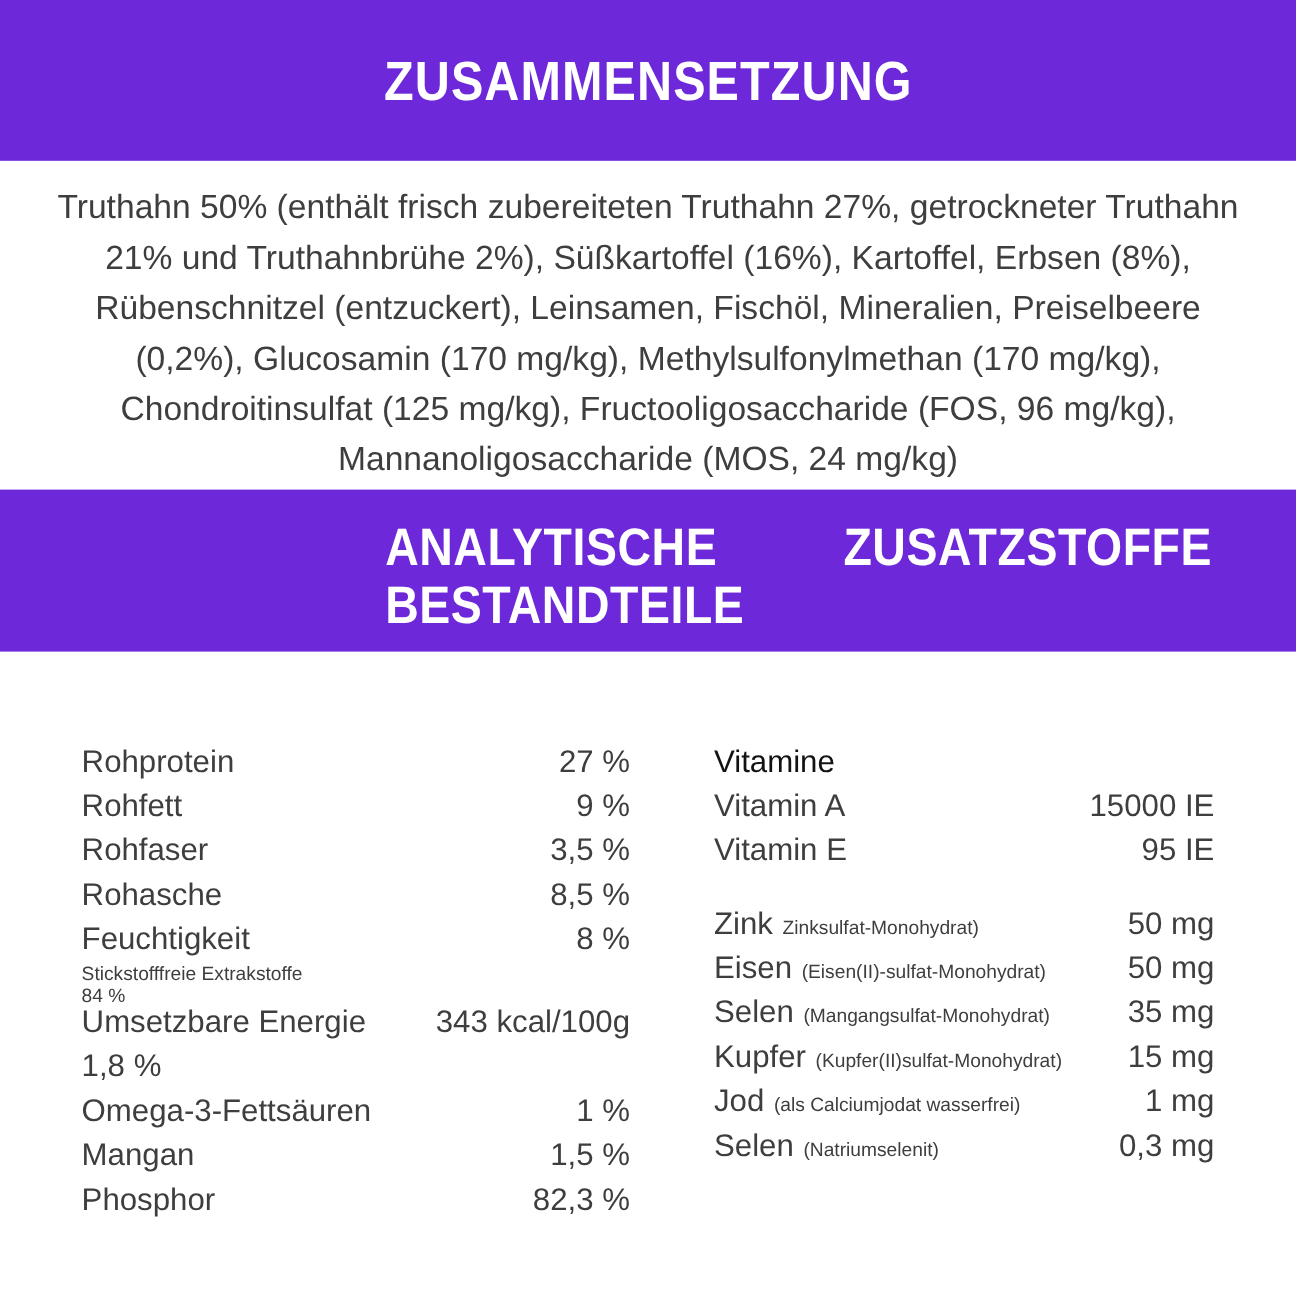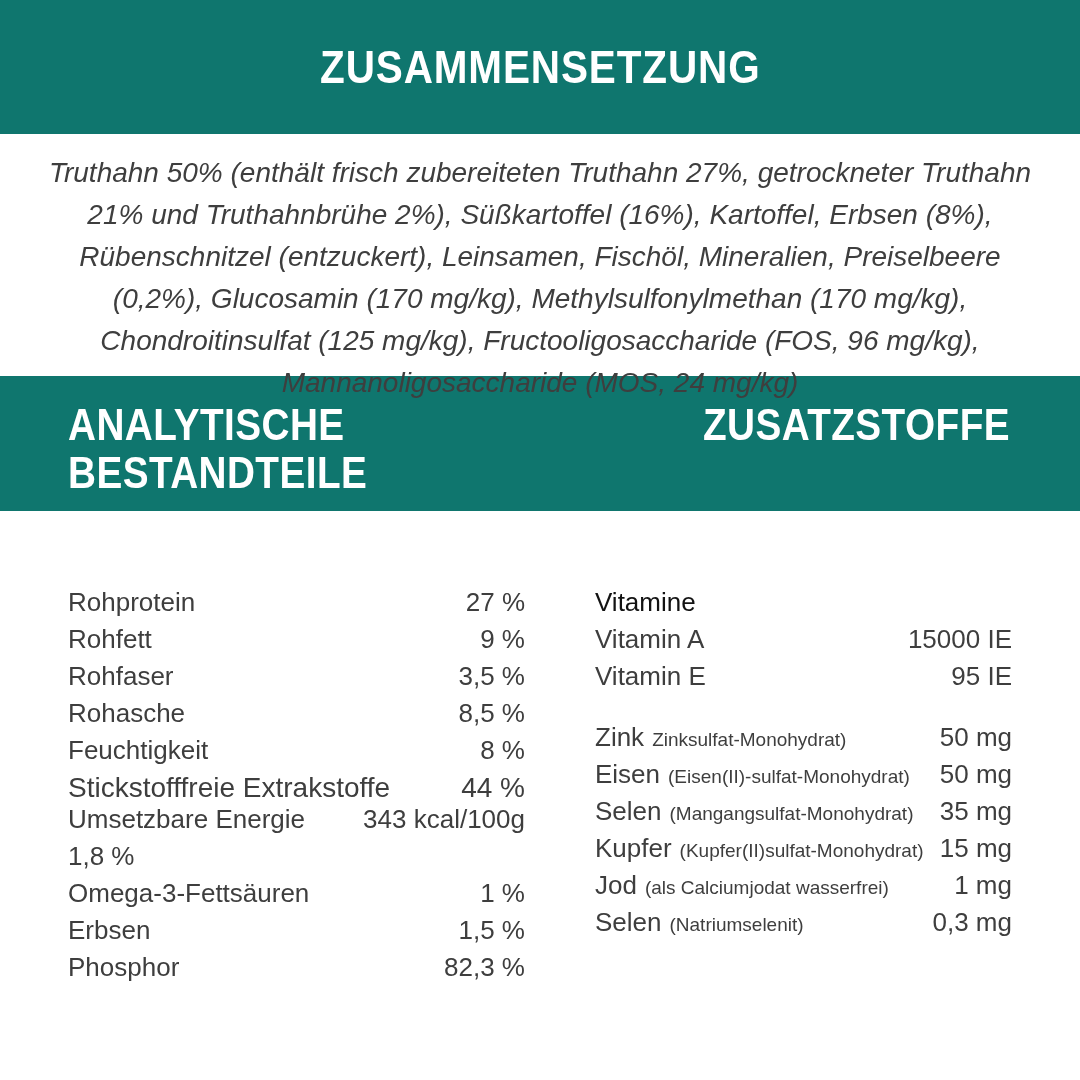--- a/index.html
+++ b/index.html
@@ -6,49 +6,48 @@
   body {
     width: 1080px; height: 1080px;
     background: #ffffff;
     font-family: "Liberation Sans", sans-serif;
     color: #3e3e3e;
     overflow: hidden;
   }
   .page { width: 1080px; height: 1080px; position: relative; }
 
   
-  .banner { background: #0f766e; }
+  .banner { background: #6d28d9; }
   .banner-top {
     height: 134px;
     display: flex; align-items: center; justify-content: center;
   }
   .banner-top h1 {
     margin: 0; color: #ffffff;
     font-size: 46px; font-weight: 800; letter-spacing: 1px;
     transform: scaleX(0.88); transform-origin: center;
     white-space: nowrap;
   }
 
   
   .composition {
-    height: 242px; box-sizing: border-box;
+    height: 274px; box-sizing: border-box;
     padding: 18px 36px 0 36px;
-    font-style: italic;
   }
   .composition p {
     margin: 0; text-align: center;
     font-size: 28px; line-height: 42px; font-weight: 300;
     color: #3e3e3e;
   }
 
   
   .banner-mid {
     height: 135px; box-sizing: border-box;
     padding: 25px 70px 0 68px;
-    display: flex; justify-content: space-between; align-items: flex-start;
+    display: flex; justify-content: flex-end; align-items: flex-start;
   }
   .banner-mid h2 {
     margin: 0; color: #ffffff;
     font-size: 44px; font-weight: 800; line-height: 48px;
     letter-spacing: 0.5px; white-space: nowrap;
   }
   .banner-mid h2.left  { transform: scaleX(0.88); transform-origin: left top; }
   .banner-mid h2.right { transform: scaleX(0.88); transform-origin: right top; }
 
   
@@ -59,29 +58,29 @@
     margin-top: 34px;
   }
   .col-left  { width: 457px; }
   .col-right { width: 417px; margin-left: 70px; }
 
   .row {
     display: flex; justify-content: space-between; align-items: baseline;
     height: 37px; font-size: 26px; font-weight: 300;
   }
   .row .val { text-align: right; white-space: nowrap; }
-  .row.small { font-size: 28px; height: 32px; }
+  .row.small { font-size: 16px; height: 32px; flex-direction: column; }
 
   .vit-heading {
     font-size: 26px; font-weight: 400; color: #121212;
     height: 37px;
   }
 
   .minerals { margin-top: 24px; }
-  .mineral .lbl .note { font-size: 19px; margin-left: 8px; }
+  .mineral .lbl .note { font-size: 16px; margin-left: 8px; }
 </style>
 </head>
 <body>
 
 <div class="page">
 
   <header class="banner banner-top">
     <h1>ZUSAMMENSETZUNG</h1>
   </header>
 
@@ -115,35 +114,35 @@
       <div class="row">
         <span class="lbl">Rohasche</span>
         <span class="val">8,5 %</span>
       </div>
       <div class="row">
         <span class="lbl">Feuchtigkeit</span>
         <span class="val">8 %</span>
       </div>
       <div class="row small">
         <span class="lbl">Stickstofffreie Extrakstoffe</span>
-        <span class="val">44 %</span>
+        <span class="val">84 %</span>
       </div>
       <div class="row">
         <span class="lbl">Umsetzbare Energie</span>
         <span class="val">343 kcal/100g</span>
       </div>
       <div class="row">
         <span class="val">1,8 %</span>
       </div>
       <div class="row">
         <span class="lbl">Omega-3-Fettsäuren</span>
         <span class="val">1 %</span>
       </div>
       <div class="row">
-        <span class="lbl">Erbsen</span>
+        <span class="lbl">Mangan</span>
         <span class="val">1,5 %</span>
       </div>
       <div class="row">
         <span class="lbl">Phosphor</span>
         <span class="val">82,3 %</span>
       </div>
     </div>
 
     <div class="col-right">
       <div class="vit-heading">Vitamine</div>

